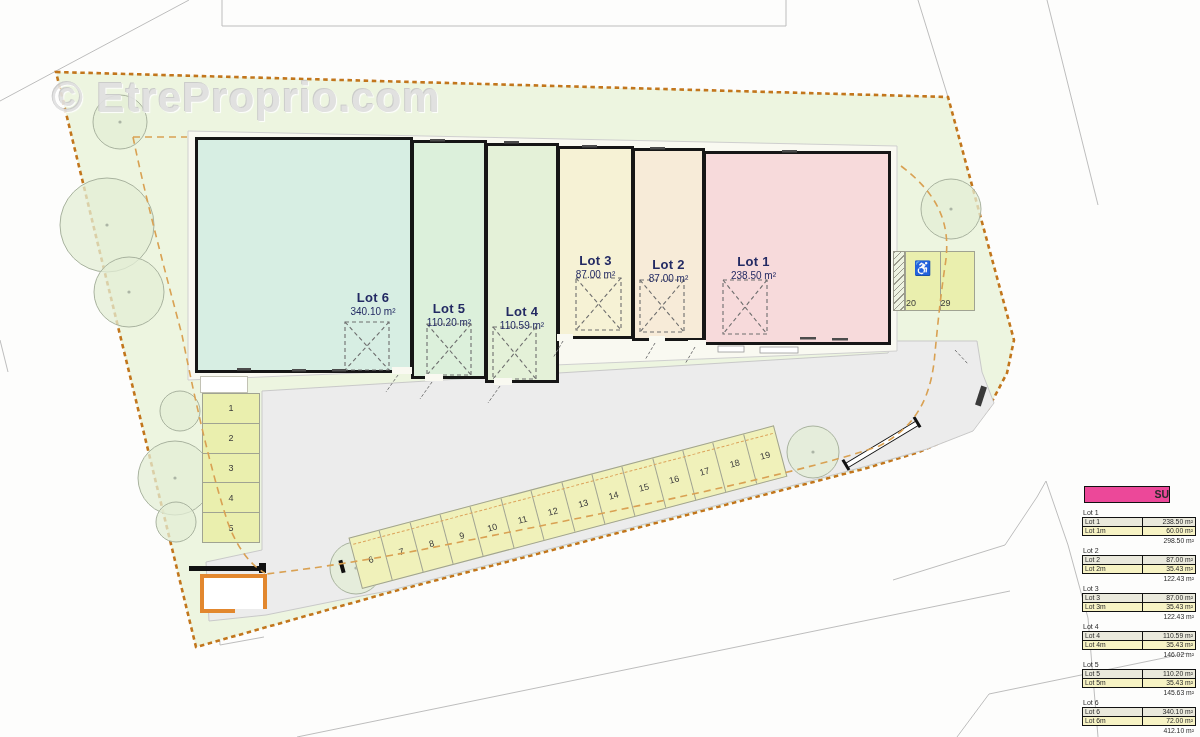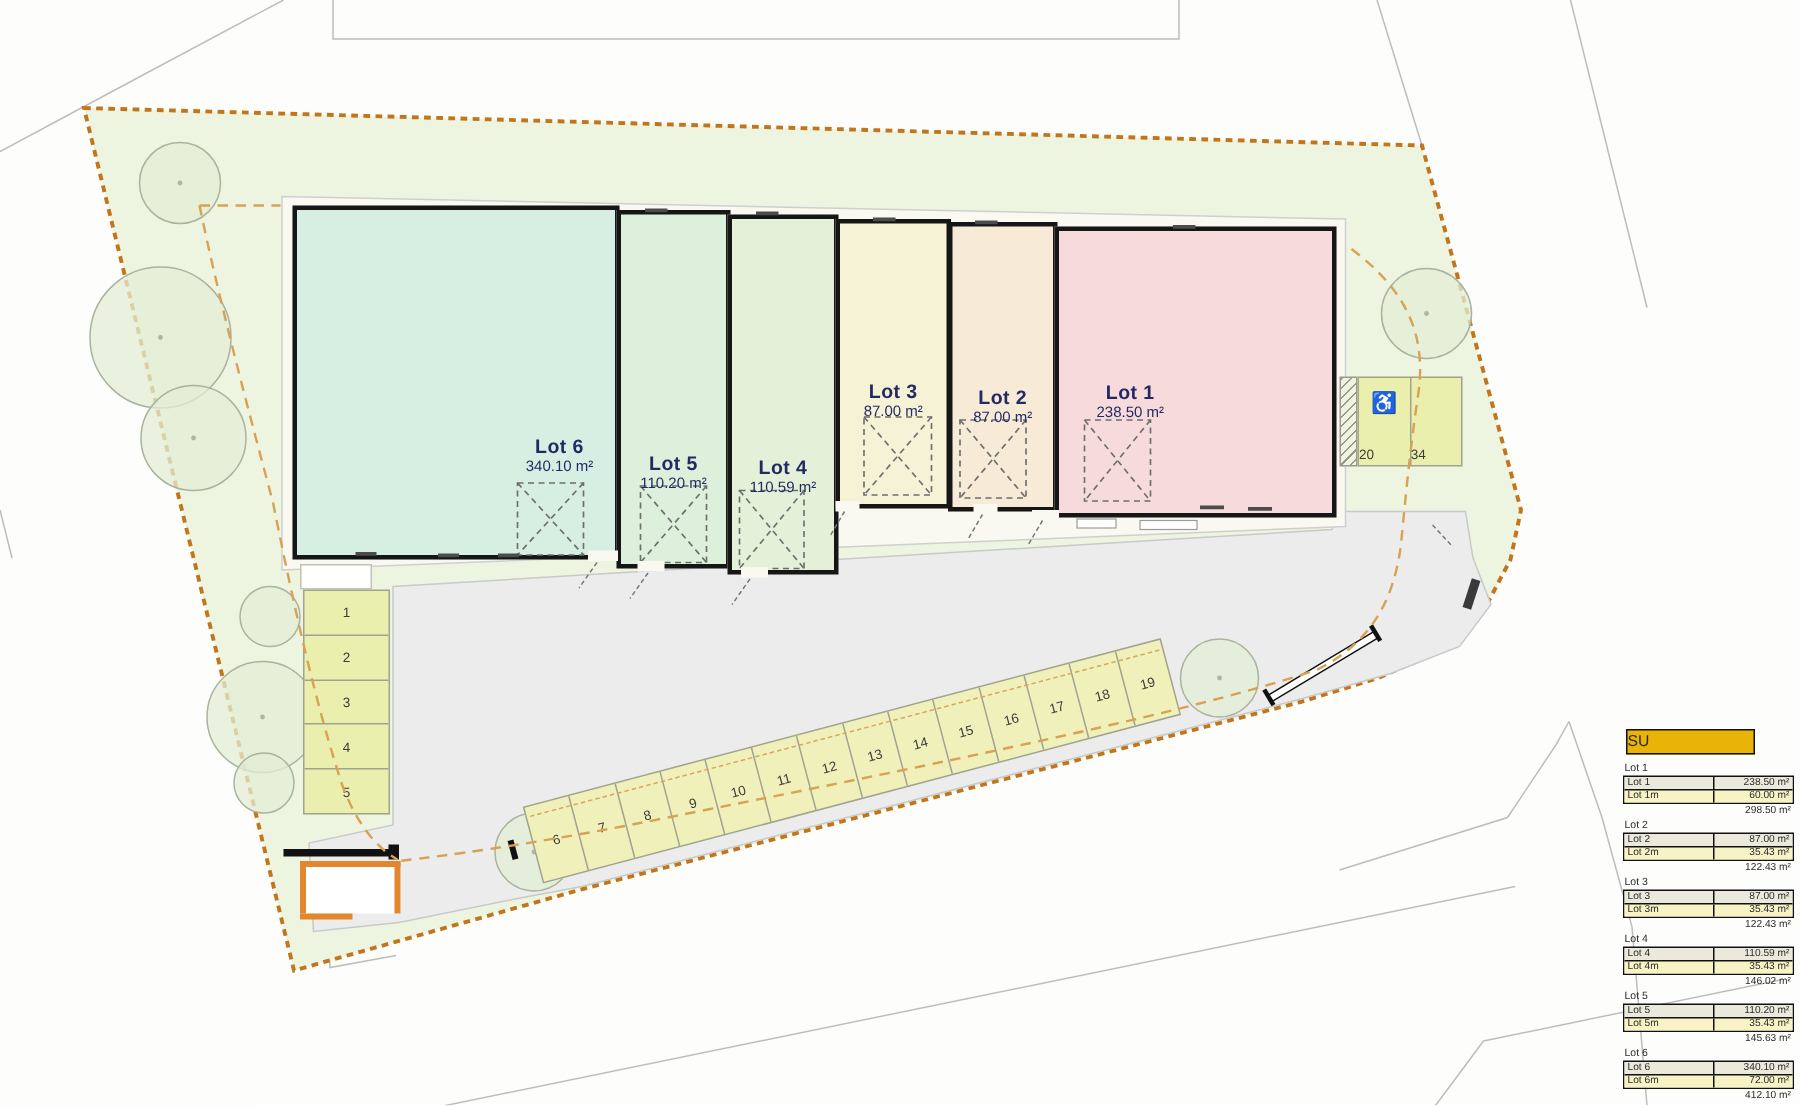--- a/index.html
+++ b/index.html
@@ -47,22 +47,22 @@
          transform:rotate(-31deg);transform-origin:left center;}
   #gate2:before,#gate2:after{content:"";position:absolute;top:-5px;width:3px;height:12px;background:#111;}
   #gate2:before{left:-2px;} #gate2:after{right:-2px;}
   #gate3{position:absolute;left:978px;top:386px;width:6px;height:20px;background:#3a3a3a;
          transform:rotate(18deg);z-index:5;}
   #enclosure{position:absolute;left:200px;top:574px;width:67px;height:35px;box-sizing:border-box;
              border:4px solid #e2872e;border-bottom:none;z-index:5;background:#fff;}
   #enclosure .bpart{position:absolute;left:-4px;bottom:-4px;width:60%;height:4px;background:#e2872e;}
   
   #su{position:absolute;left:1082px;top:486px;width:114px;z-index:7;color:#2b2b2b;}
-  #su-title{width:84px;height:15px;line-height:15px;margin:0 0 6px 2px;text-align:left;
-            font-size:10.5px;font-weight:normal;border:1.8px solid #111;background:#eab308;}
+  #su-title{width:84px;height:15px;line-height:15px;margin:0 0 6px 2px;text-align:right;
+            font-size:10.5px;font-weight:bold;border:1.8px solid #111;background:#ec4899;}
   .group{margin-bottom:2px;}
   .glabel{font-size:7px;line-height:8px;padding-left:1px;}
   .gtable{border:1.5px solid #111;}
   .grow{display:flex;height:8px;line-height:8px;font-size:6.8px;background:#eae9dc;}
   .grow.alt{background:#f7f3c4;border-top:1px solid #111;}
   .gname{width:54%;border-right:1px solid #111;padding-left:2px;box-sizing:border-box;}
   .gval{flex:1;text-align:right;padding-right:2px;}
   .gsub{font-size:6.8px;line-height:8px;margin-top:1px;text-align:right;padding-right:2px;}
 </style>
 </head>
@@ -111,20 +111,21 @@
     </g>
 
     <polygon points="188,131 897,146 897,351 188,380" fill="#f9f9f1" stroke="#cfcfcf" stroke-width="1"></polygon>
 
     <g fill="#ffffff" stroke="#9a9a9a" stroke-width="0.8">
       <rect x="718" y="346" width="26" height="6"></rect>
         <rect x="760" y="347" width="38" height="6"></rect>
     </g>
   </svg>
 
+  <div id="watermark">© EtreProprio.com</div>
 
   <div class="lot" style="left:195px;top:137px;width:218px;height:236px;background:#d7eee3;">
     <div class="lbl" style="left:100px;top:150px;width:150px;">
       <span class="nm">Lot 6</span>
       <span class="ar">340.10 m²</span>
     </div>
     <svg class="xbox" style="left:146px;top:181px;width:46px;height:50px;" viewBox="0 0 46 50" preserveAspectRatio="none">
         <rect x="1" y="1" width="44" height="48"></rect>
         <line x1="1" y1="1" x2="45" y2="49"></line>
         <line x1="45" y1="1" x2="1" y2="49"></line>
@@ -211,21 +212,21 @@
       <div class="pcell">18</div>
       <div class="pcell">19</div>
     </div>
   <div id="hatch"></div>
   <div id="pright" class="prow" style="left:905px;top:251px;width:70px;height:60px;">
       <div class="pcell">
         <span class="hicon">♿</span>
         <span class="pnum">20</span>
       </div>
       <div class="pcell">
-        <span class="pnum">34</span>
+        <span class="pnum">29</span>
       </div>
     </div>
 
   <div class="gatebar" style="left:189px;top:566px;width:76px;height:4.5px;"></div>
   <div class="gatebar" style="left:259px;top:563px;width:7px;height:10px;"></div>
   <div class="gatebar" style="left:340px;top:560px;width:4px;height:13px;transform:rotate(-15deg);"></div>
   <div id="gate2"></div>
   <div id="gate3"></div>
   <div id="enclosure">
       <div class="bpart"></div>

